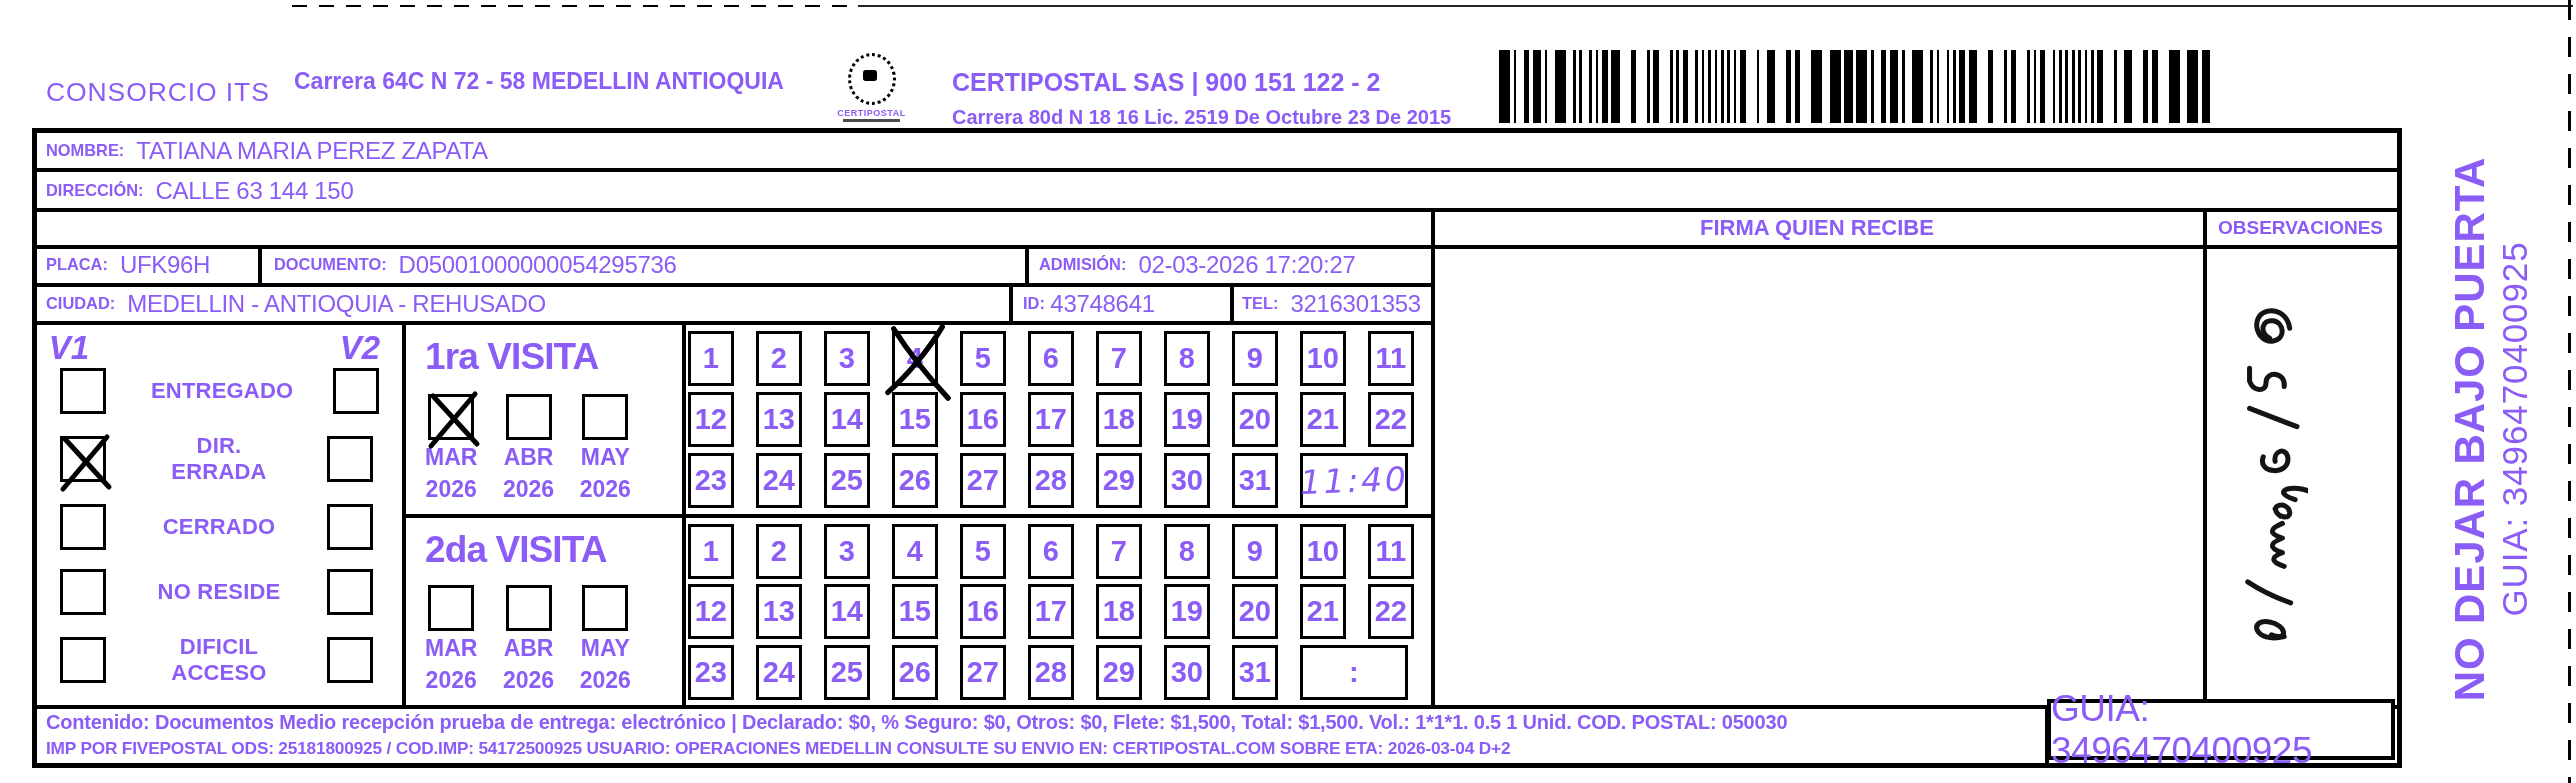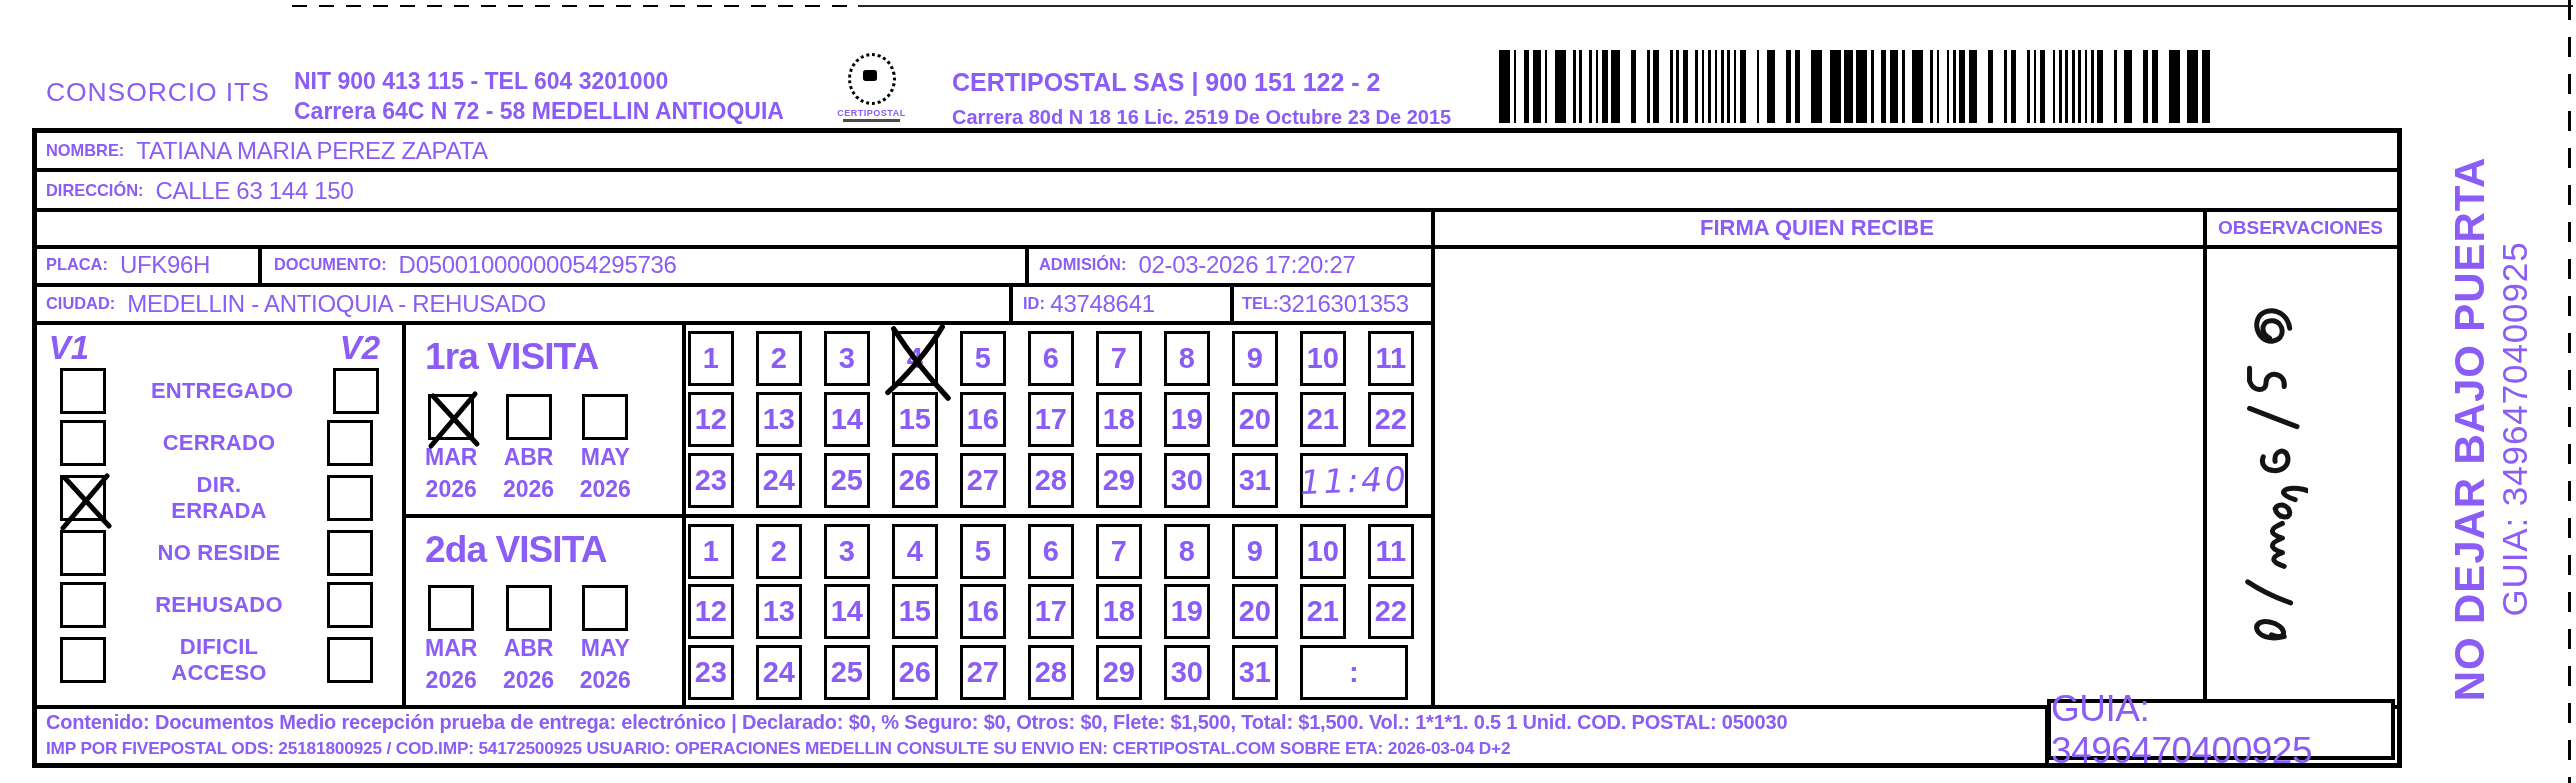--- a/index.html
+++ b/index.html
@@ -91,21 +91,20 @@
 <body>
 
 <div class="page">
 
   <div class="perf-top-a"></div>
   <div class="perf-top-b"></div>
   <div class="perf-right"></div>
 
   <div class="brand">CONSORCIO ITS</div>
   <div class="hdr-block nit">
-    <span class="l1">NIT 900 413 115 - TEL 604 3201000</span>
     <span class="l2">Carrera 64C N 72 - 58 MEDELLIN ANTIOQUIA</span>
   </div>
   <div class="logo">
     <div class="ring"></div>
     <div class="cap">CERTIPOSTAL</div>
     <div class="sub"></div>
   </div>
   <div class="hdr-block certi">
     <span class="l1">CERTIPOSTAL SAS | 900 151 122 - 2</span>
     <span class="l2">Carrera 80d N 18 16  Lic. 2519 De Octubre 23 De 2015</span>
@@ -221,21 +220,21 @@
     <span class="val">02-03-2026 17:20:27</span>
   </div>
   <div class="cell" style="left:46px;top:287px;height:33px">
     <span class="lab">CIUDAD:</span>
     <span class="val">MEDELLIN - ANTIOQUIA - REHUSADO</span>
   </div>
   <div class="cell" style="left:1023px;top:287px;height:33px;gap:5.5px">
     <span class="lab">ID:</span>
     <span class="val">43748641</span>
   </div>
-  <div class="cell" style="left:1242px;top:287px;height:33px;gap:0">
+  <div class="cell" style="left:1242px;top:287px;height:33px;gap:12px">
     <span class="lab">TEL:</span>
     <span class="val">3216301353</span>
   </div>
 
   <div class="colhead" style="left:1431px;top:210px;width:772px;height:35px;font-size:22px">FIRMA QUIEN RECIBE</div>
   <div class="colhead" style="left:2203px;top:210px;width:195px;height:35px;font-size:19px">OBSERVACIONES</div>
 
   <div style="position:absolute;left:1435px;top:248px;width:764px;height:453px"></div>
 
   <svg class="obs-hand" viewBox="0 0 104 400">
@@ -258,42 +257,37 @@
       <span></span>
       <span class="v2">V2</span>
     </div>
     <div class="status-rows">
         <div class="status-row">
           <span class="box"></span>
           <div class="status-label">ENTREGADO</div>
           <span class="box"></span>
         </div>
         <div class="status-row">
-          <span class="box"></span>
-          <div class="status-label">CERRADO</div>
-          <span class="box"></span>
-        </div>
-        <div class="status-row">
           <span class="box">
             <svg class="cross" viewBox="0 0 60 60" preserveAspectRatio="none">
               <path d="M8 6 L52 54"></path>
               <path d="M50 4 L6 56"></path>
             </svg>
           </span>
           <div class="status-label">DIR. ERRADA</div>
           <span class="box"></span>
         </div>
         <div class="status-row">
           <span class="box"></span>
+          <div class="status-label">CERRADO</div>
+          <span class="box"></span>
+        </div>
+        <div class="status-row">
+          <span class="box"></span>
           <div class="status-label">NO RESIDE</div>
-          <span class="box"></span>
-        </div>
-        <div class="status-row">
-          <span class="box"></span>
-          <div class="status-label">REHUSADO</div>
           <span class="box"></span>
         </div>
         <div class="status-row">
           <span class="box"></span>
           <div class="status-label">DIFICIL ACCESO</div>
           <span class="box"></span>
         </div>
       </div>
   </div>
 

